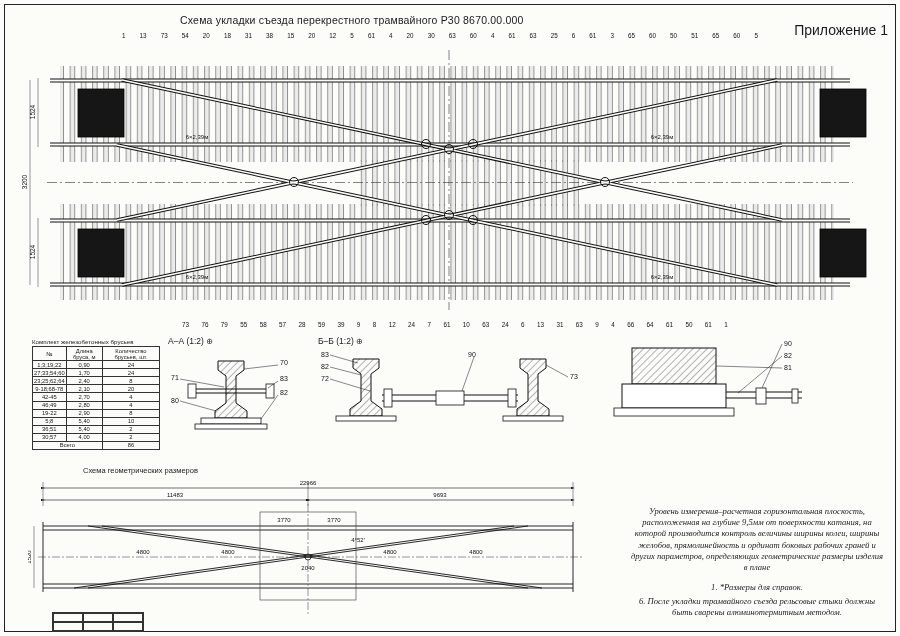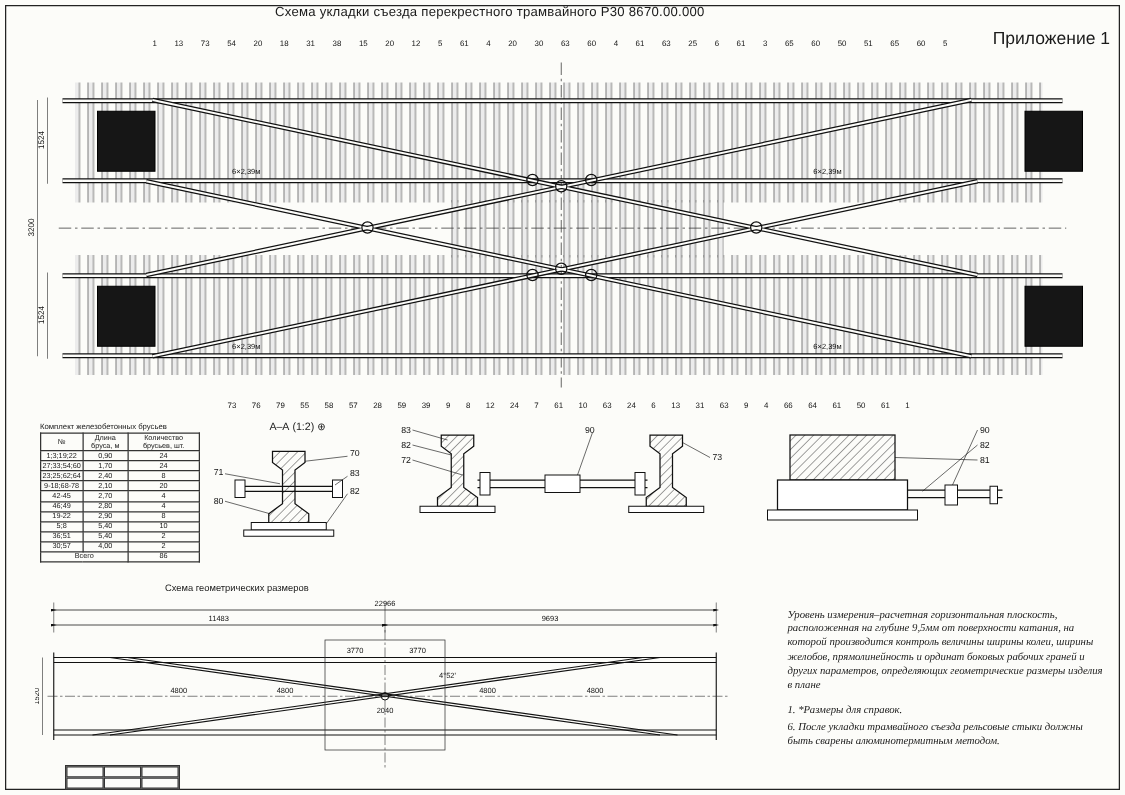--- a/index.html
+++ b/index.html
@@ -1,42 +1,42 @@
 <!DOCTYPE html>
 <html><head>
 <meta charset="utf-8">
 <style>
   html,body{margin:0;padding:0;background:#888;}
   .sheet{position:relative;width:900px;height:636px;background:#fcfcf9;
          font-family:"Liberation Sans",sans-serif;color:#1a1a1a;overflow:hidden;}
   .frame{position:absolute;inset:4px;border:1.4px solid #222;}
   .appendix{position:absolute;top:22px;right:12px;font-size:14px;text-align:center;}
-  .sheet-title{position:absolute;top:4px;left:180px;font-size:10.5px;letter-spacing:.2px;margin-left:40px;}
+  .sheet-title{position:absolute;top:14px;left:180px;font-size:10.5px;letter-spacing:.2px;}
   
   .plan{position:absolute;left:22px;top:28px;width:856px;height:300px;}
   .callouts{position:absolute;display:flex;justify-content:space-between;font-size:6.3px;color:#111;}
   .callouts.top{top:4px;left:100px;right:120px;}
   .callouts.bottom{top:293px;left:160px;right:150px;}
   .plan-svg{position:absolute;top:16px;left:0;}
   
   .brus-table{position:absolute;left:32px;top:338px;width:128px;}
   .tbl-title{font-size:6.2px;margin-bottom:1px;}
   table.tbl{border-collapse:collapse;width:100%;font-size:5.8px;line-height:1.05;}
   table.tbl th,table.tbl td{border:.8px solid #333;padding:.5px 1px;text-align:center;}
   table.tbl th{font-weight:normal;}
   .section{position:absolute;top:336px;}
   .sec-a{left:168px;width:140px;} .sec-b{left:318px;width:270px;} .sec-v{left:606px;width:270px;}
-  .sec-title{font-size:8.5px;text-align:center;margin-bottom:1px;}
+  .sec-title{font-size:8.5px;margin-bottom:1px;}
   .view-mark{font-size:8px;}
   
   .geom{position:absolute;left:28px;top:466px;width:600px;}
-  .geom-title{font-size:7.5px;margin-left:104px;margin-bottom:1px;}
+  .geom-title{font-size:7.5px;margin-left:55px;margin-bottom:1px;}
   
-  .notes{position:absolute;left:630px;top:486px;width:254px;
-         font-family:"Liberation Serif",serif;font-style:italic;}
+  .notes{position:absolute;left:630px;top:506px;width:254px;
+         font-family:"Liberation Serif",serif;font-style:italic;text-align:center;}
   .notes-par{font-size:8.6px;line-height:1.3;}
   .notes-list{margin-top:9px;font-size:8.6px;line-height:1.35;font-style:italic;}
   .note-item{margin-bottom:2px;}
   
   .stamp{position:absolute;left:52px;bottom:4px;width:90px;height:18px;
          display:grid;grid-template-columns:1fr 1fr 1fr;grid-template-rows:1fr 1fr;
          border:.8px solid #333;}
   .stamp div{border:.5px solid #333;}
   svg text{fill:#111;}
 </style>
@@ -303,20 +303,21 @@
         <text x="3" y="33">71</text>
         <text x="3" y="56">80</text>
         <text x="112" y="18">70</text>
         <text x="112" y="34">83</text>
         <text x="112" y="48">82</text>
       </g>
     </svg>
   </div>
 
   <div class="section sec-b">
+    <div class="sec-title"><span>Б–Б (1:2)</span> <span class="view-mark">⊕</span></div>
     <svg width="265" height="100" viewBox="0 0 265 100">
       <use href="#rail-shape" transform="translate(48,12)"></use>
       <use href="#rail-shape" transform="translate(215,12)"></use>
       <rect x="18" y="69" width="60" height="5" fill="#fff" stroke="#111" stroke-width="0.8"></rect>
       <rect x="185" y="69" width="60" height="5" fill="#fff" stroke="#111" stroke-width="0.8"></rect>
       <path d="M64,48 H200 M64,54 H200" stroke="#111" stroke-width="1" fill="none"></path>
       <rect x="118" y="44" width="28" height="14" fill="#fff" stroke="#111" stroke-width="0.8"></rect>
       <rect x="66" y="42" width="8" height="18" fill="#fff" stroke="#111" stroke-width="0.8"></rect>
       <rect x="190" y="42" width="8" height="18" fill="#fff" stroke="#111" stroke-width="0.8"></rect>
       <g stroke="#111" stroke-width="0.5">

